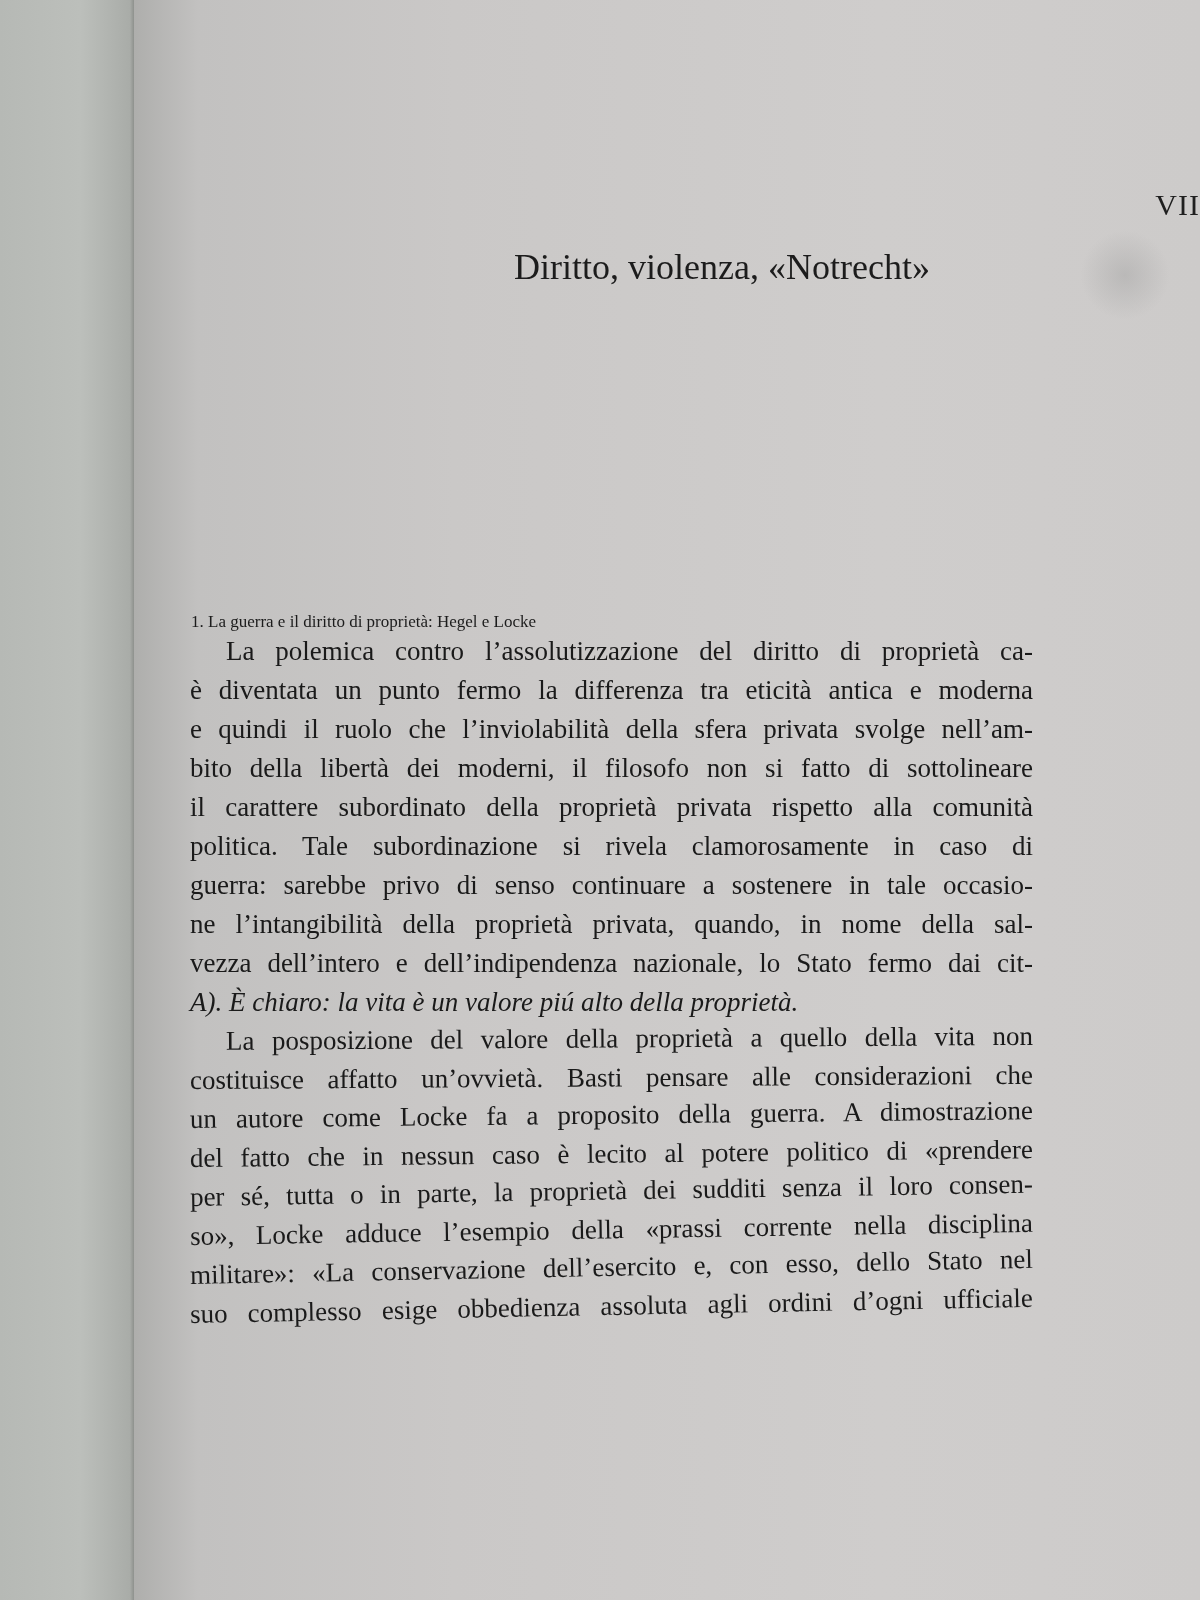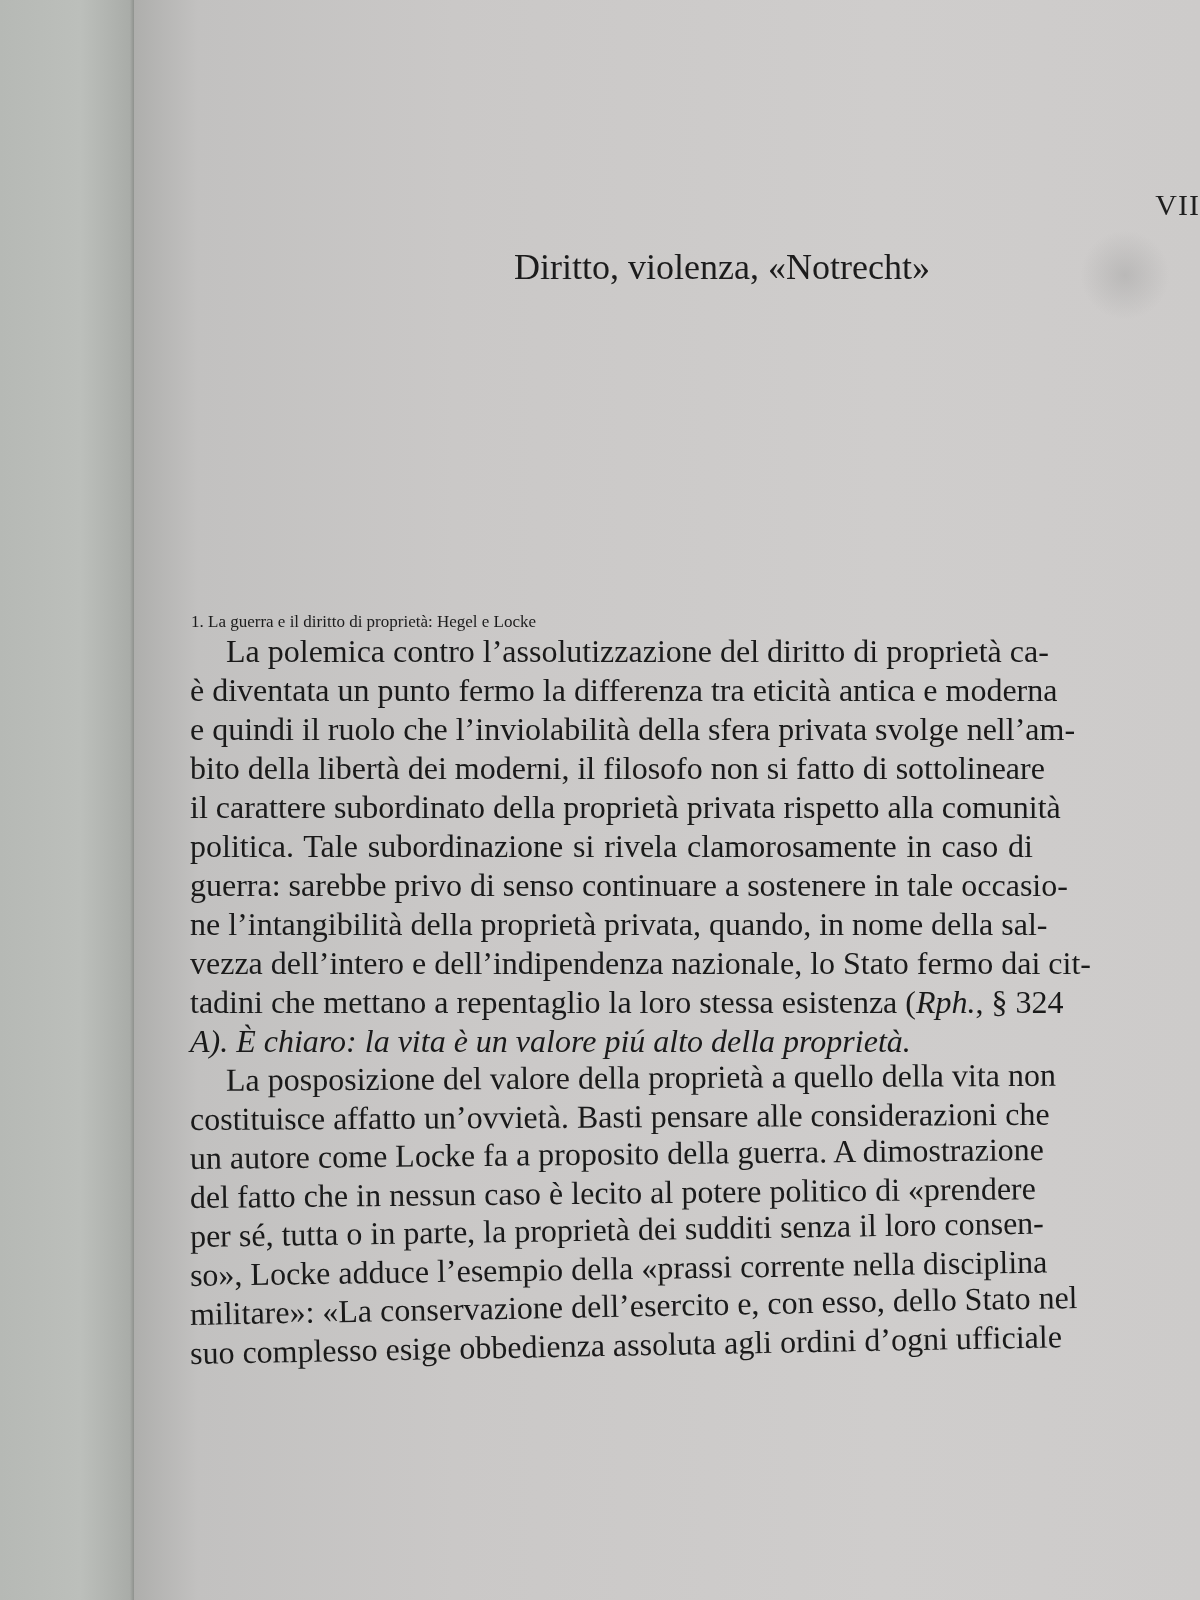--- a/index.html
+++ b/index.html
@@ -41,21 +41,21 @@
     transform: translateX(-100px);
   }
   .chapter-title span { display: inline-block; margin-left: 110px; }
   .section-heading {
     position: absolute; left: 57px; top: 566px;
     font-size: 17px; color: #1c1c1c; margin-top: 46px;
   }
   .body-text {
     position: absolute; left: 56px; top: 632px;
     width: 843px;
-    font-size: 32px; line-height: 39px;
+    font-size: 27px; line-height: 39px;
     color: #1a1a1a;
     text-align: justify;
   }
   .line {
     display: block;
     text-align: justify;
     text-align-last: justify;
     white-space: nowrap;
     overflow: visible;
   }
@@ -82,21 +82,20 @@
     <div>
       <span class="line indent">La polemica contro l’assolutizzazione del diritto di proprietà ca-</span>
       <span class="line">è diventata un punto fermo la differenza tra eticità antica e moderna</span>
       <span class="line">e quindi il ruolo che l’inviolabilità della sfera privata svolge nell’am-</span>
       <span class="line">bito della libertà dei moderni, il filosofo non si fatto di sottolineare</span>
       <span class="line">il carattere subordinato della proprietà privata rispetto alla comunità</span>
       <span class="line">politica. Tale subordinazione si rivela clamorosamente in caso di</span>
       <span class="line">guerra: sarebbe privo di senso continuare a sostenere in tale occasio-</span>
       <span class="line">ne l’intangibilità della proprietà privata, quando, in nome della sal-</span>
       <span class="line">vezza dell’intero e dell’indipendenza nazionale, lo Stato fermo dai cit-</span>
-      <span class="line"><span>tadini che mettano a repentaglio la loro stessa esistenza (</span><em>Rph.</em><span>, § 324</span></span>
       <span class="line last">A). È chiaro: la vita è un valore piú alto della proprietà.</span>
     </div>
     <div>
       <span class="line indent skew1">La posposizione del valore della proprietà a quello della vita non</span>
       <span class="line skew1">costituisce affatto un’ovvietà. Basti pensare alle considerazioni che</span>
       <span class="line skew2">un autore come Locke fa a proposito della guerra. A dimostrazione</span>
       <span class="line skew2">del fatto che in nessun caso è lecito al potere politico di «prendere</span>
       <span class="line skew3">per sé, tutta o in parte, la proprietà dei sudditi senza il loro consen-</span>
       <span class="line skew3">so», Locke adduce l’esempio della «prassi corrente nella disciplina</span>
       <span class="line skew4">militare»: «La conservazione dell’esercito e, con esso, dello Stato nel</span>

